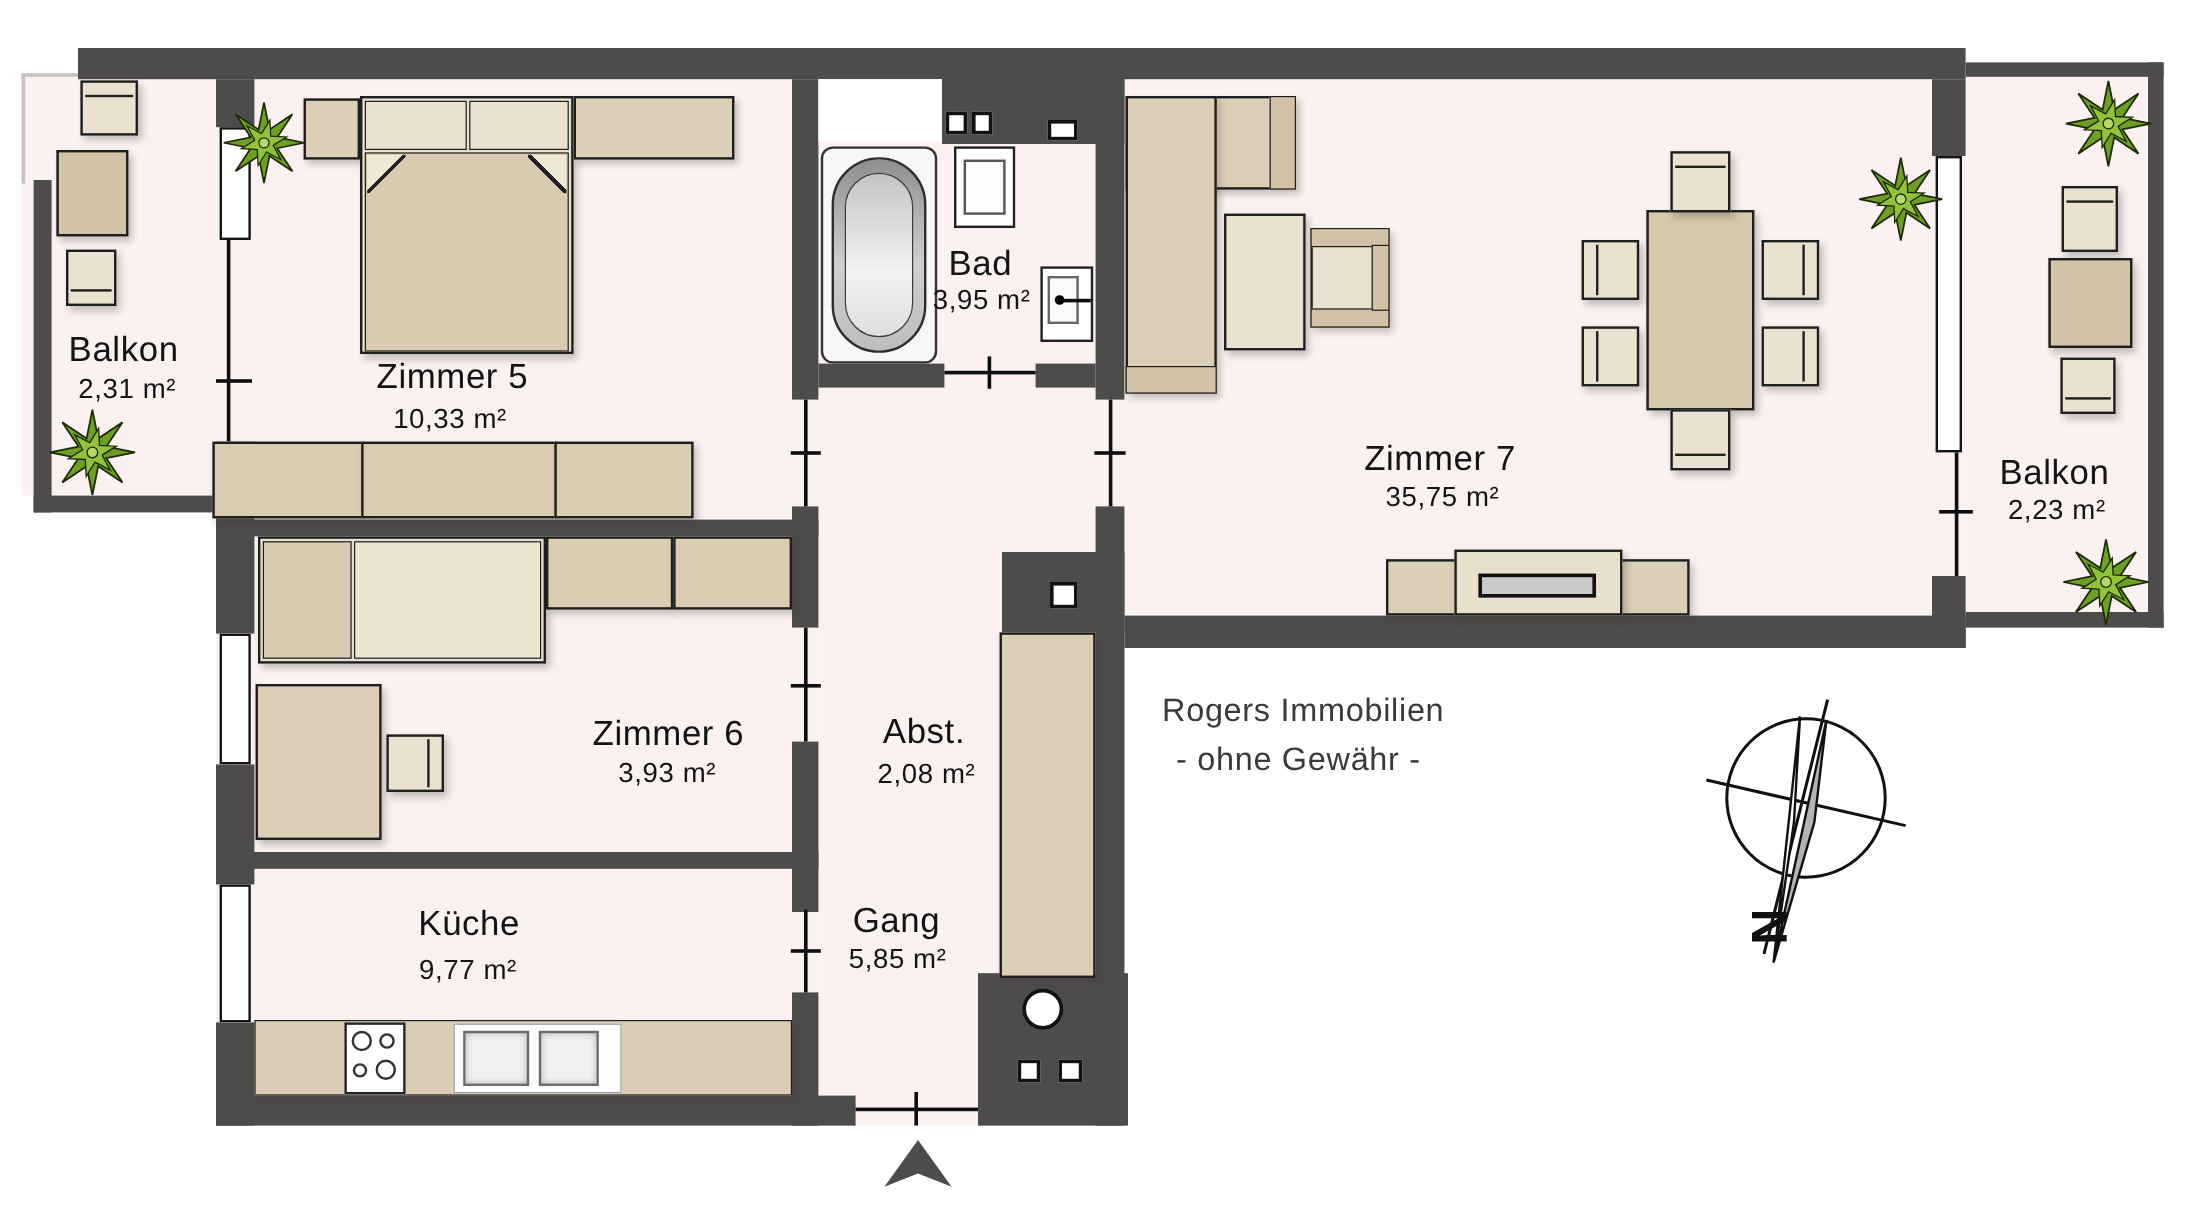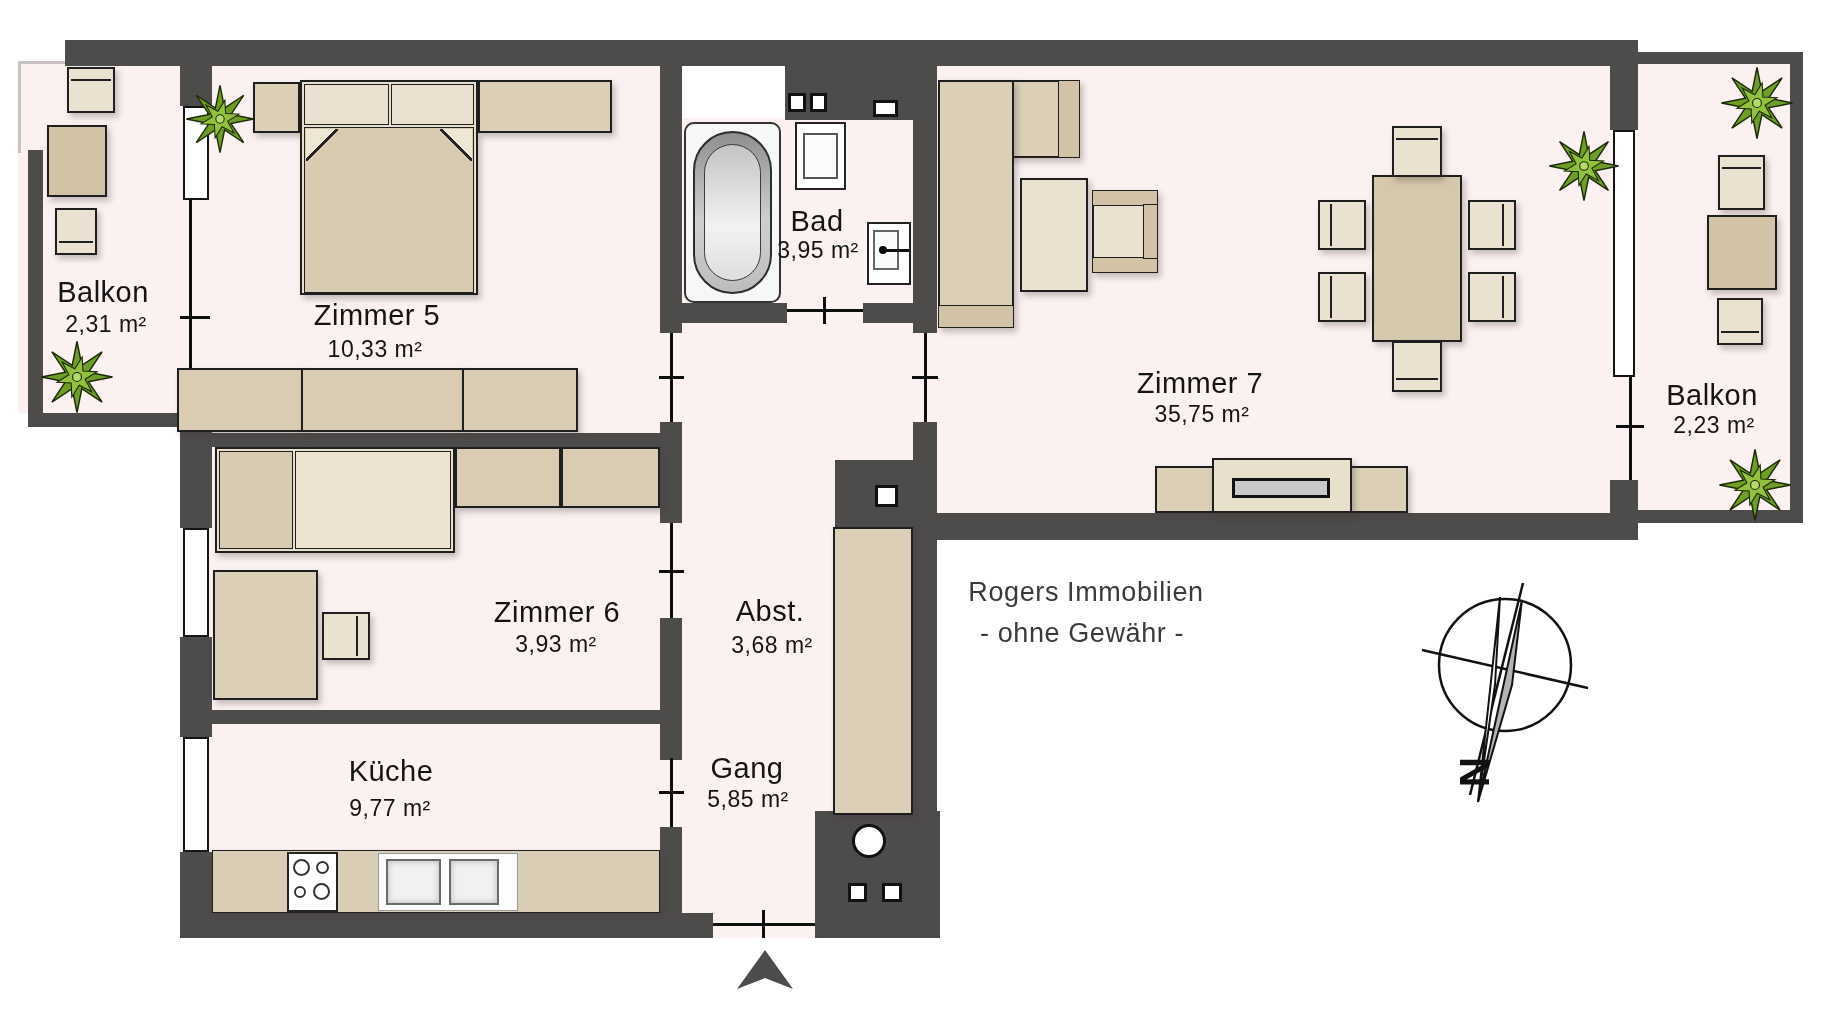--- a/index.html
+++ b/index.html
@@ -240,21 +240,21 @@
   <div class="room-label" style="left:1200px;top:383px">Zimmer 7</div>
   <div class="room-label area-label" style="left:1202px;top:414px">35,75 m²</div>
 
   <div class="room-label" style="left:1712px;top:395px">Balkon</div>
   <div class="room-label area-label" style="left:1714px;top:425px">2,23 m²</div>
 
   <div class="room-label" style="left:557px;top:612px">Zimmer 6</div>
   <div class="room-label area-label" style="left:556px;top:644px">3,93 m²</div>
 
   <div class="room-label" style="left:770px;top:611px">Abst.</div>
-  <div class="room-label area-label" style="left:772px;top:645px">3,68 m²</div>
+  <div class="room-label area-label" style="left:772px;top:645px">2,08 m²</div>
 
   <div class="room-label" style="left:747px;top:768px">Gang</div>
   <div class="room-label area-label" style="left:748px;top:799px">5,85 m²</div>
 
   <div class="room-label" style="left:391px;top:771px">Küche</div>
   <div class="room-label area-label" style="left:390px;top:808px">9,77 m²</div>
 
   <div class="wm" style="left:1086px;top:592px">Rogers Immobilien</div>
   <div class="wm" style="left:1082px;top:633px">- ohne Gewähr -</div>
 

